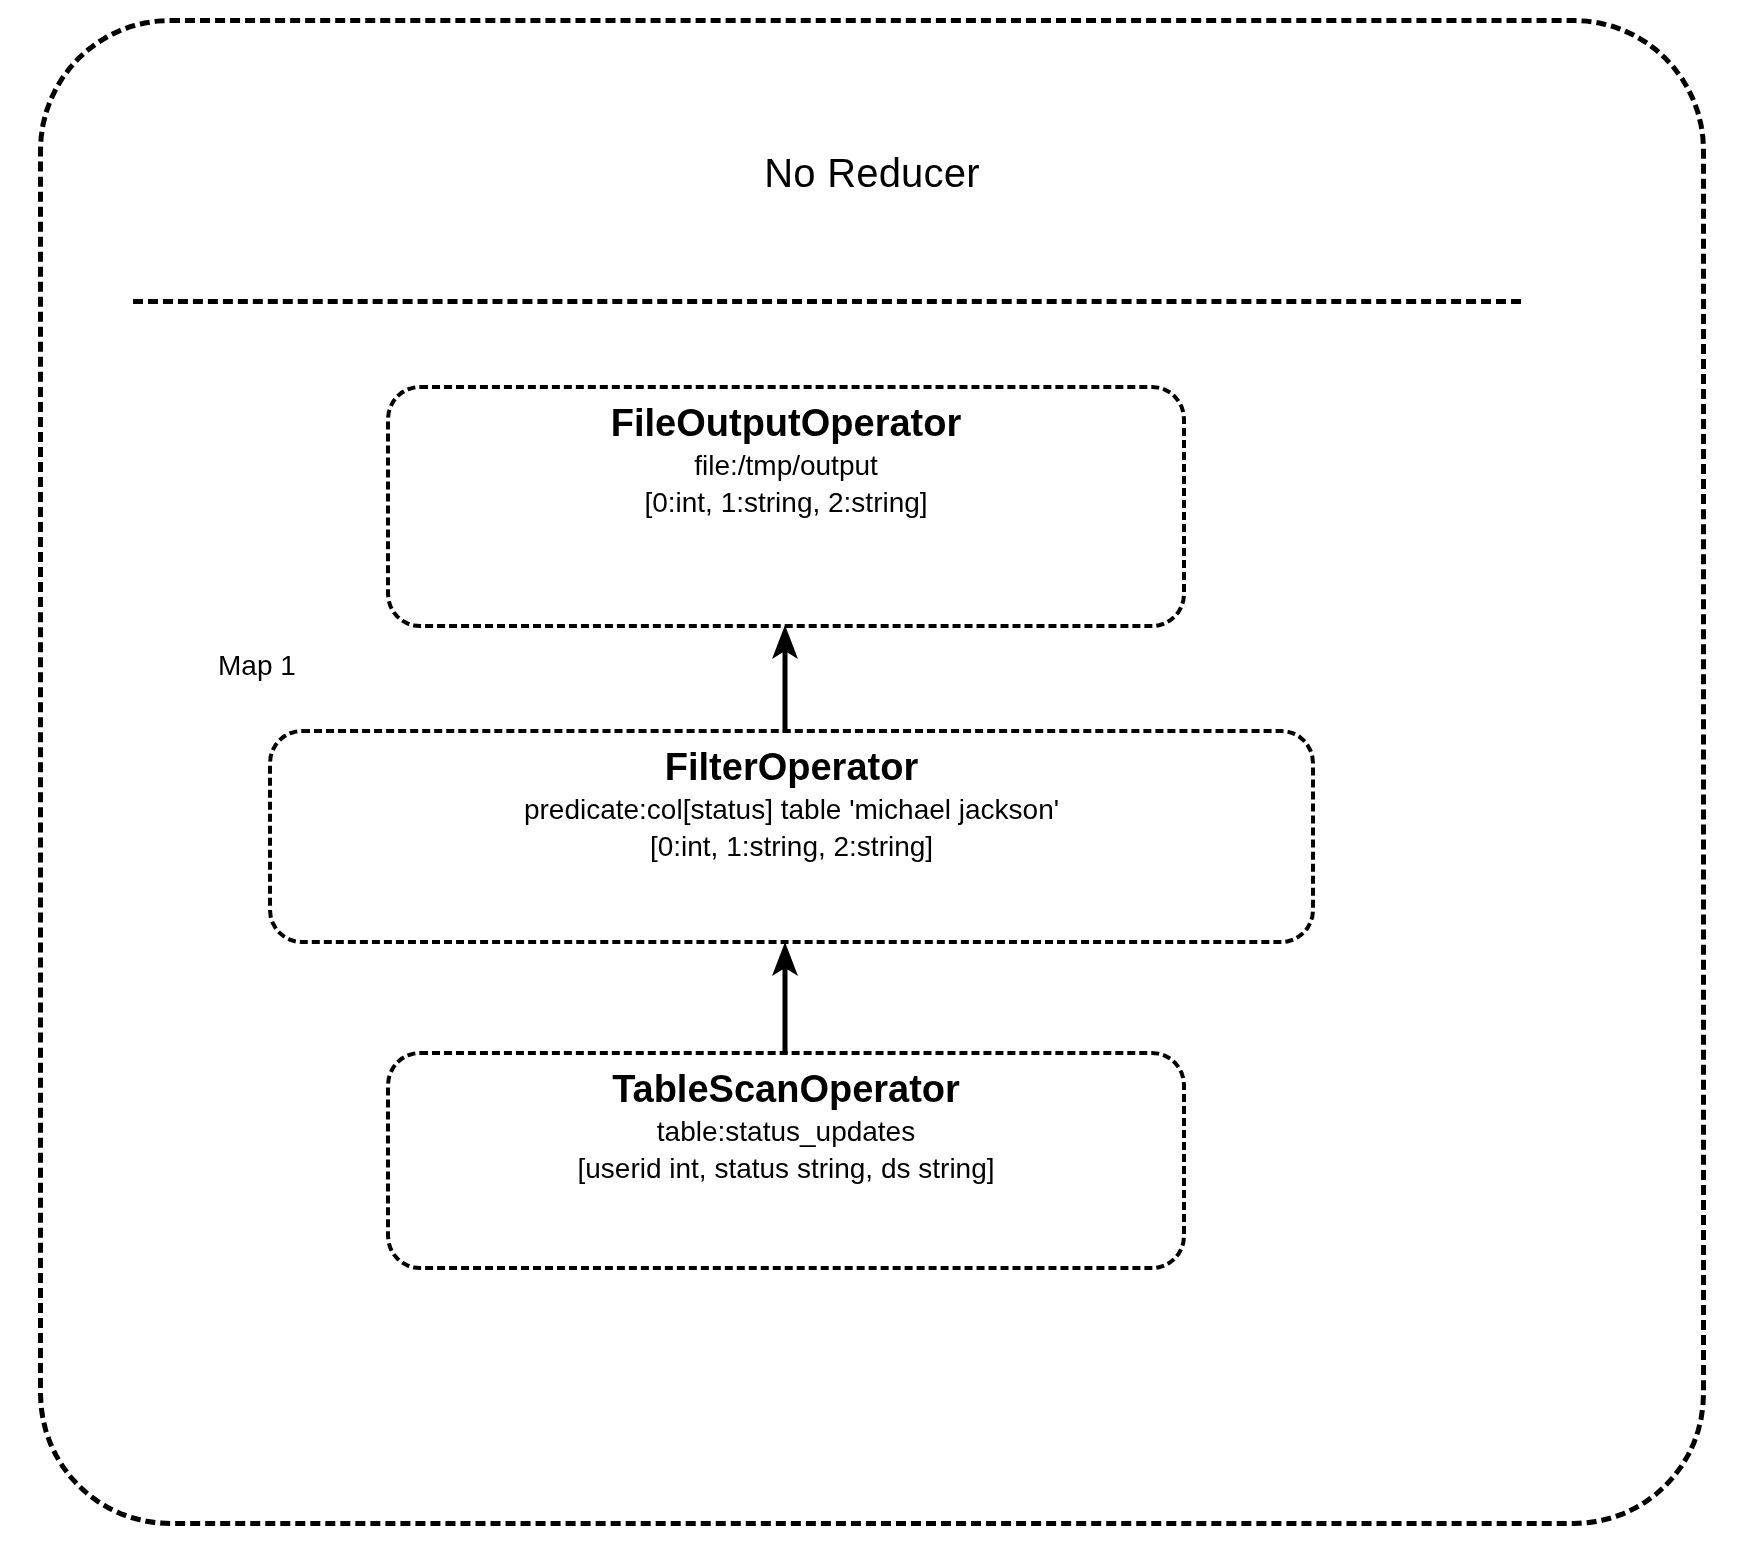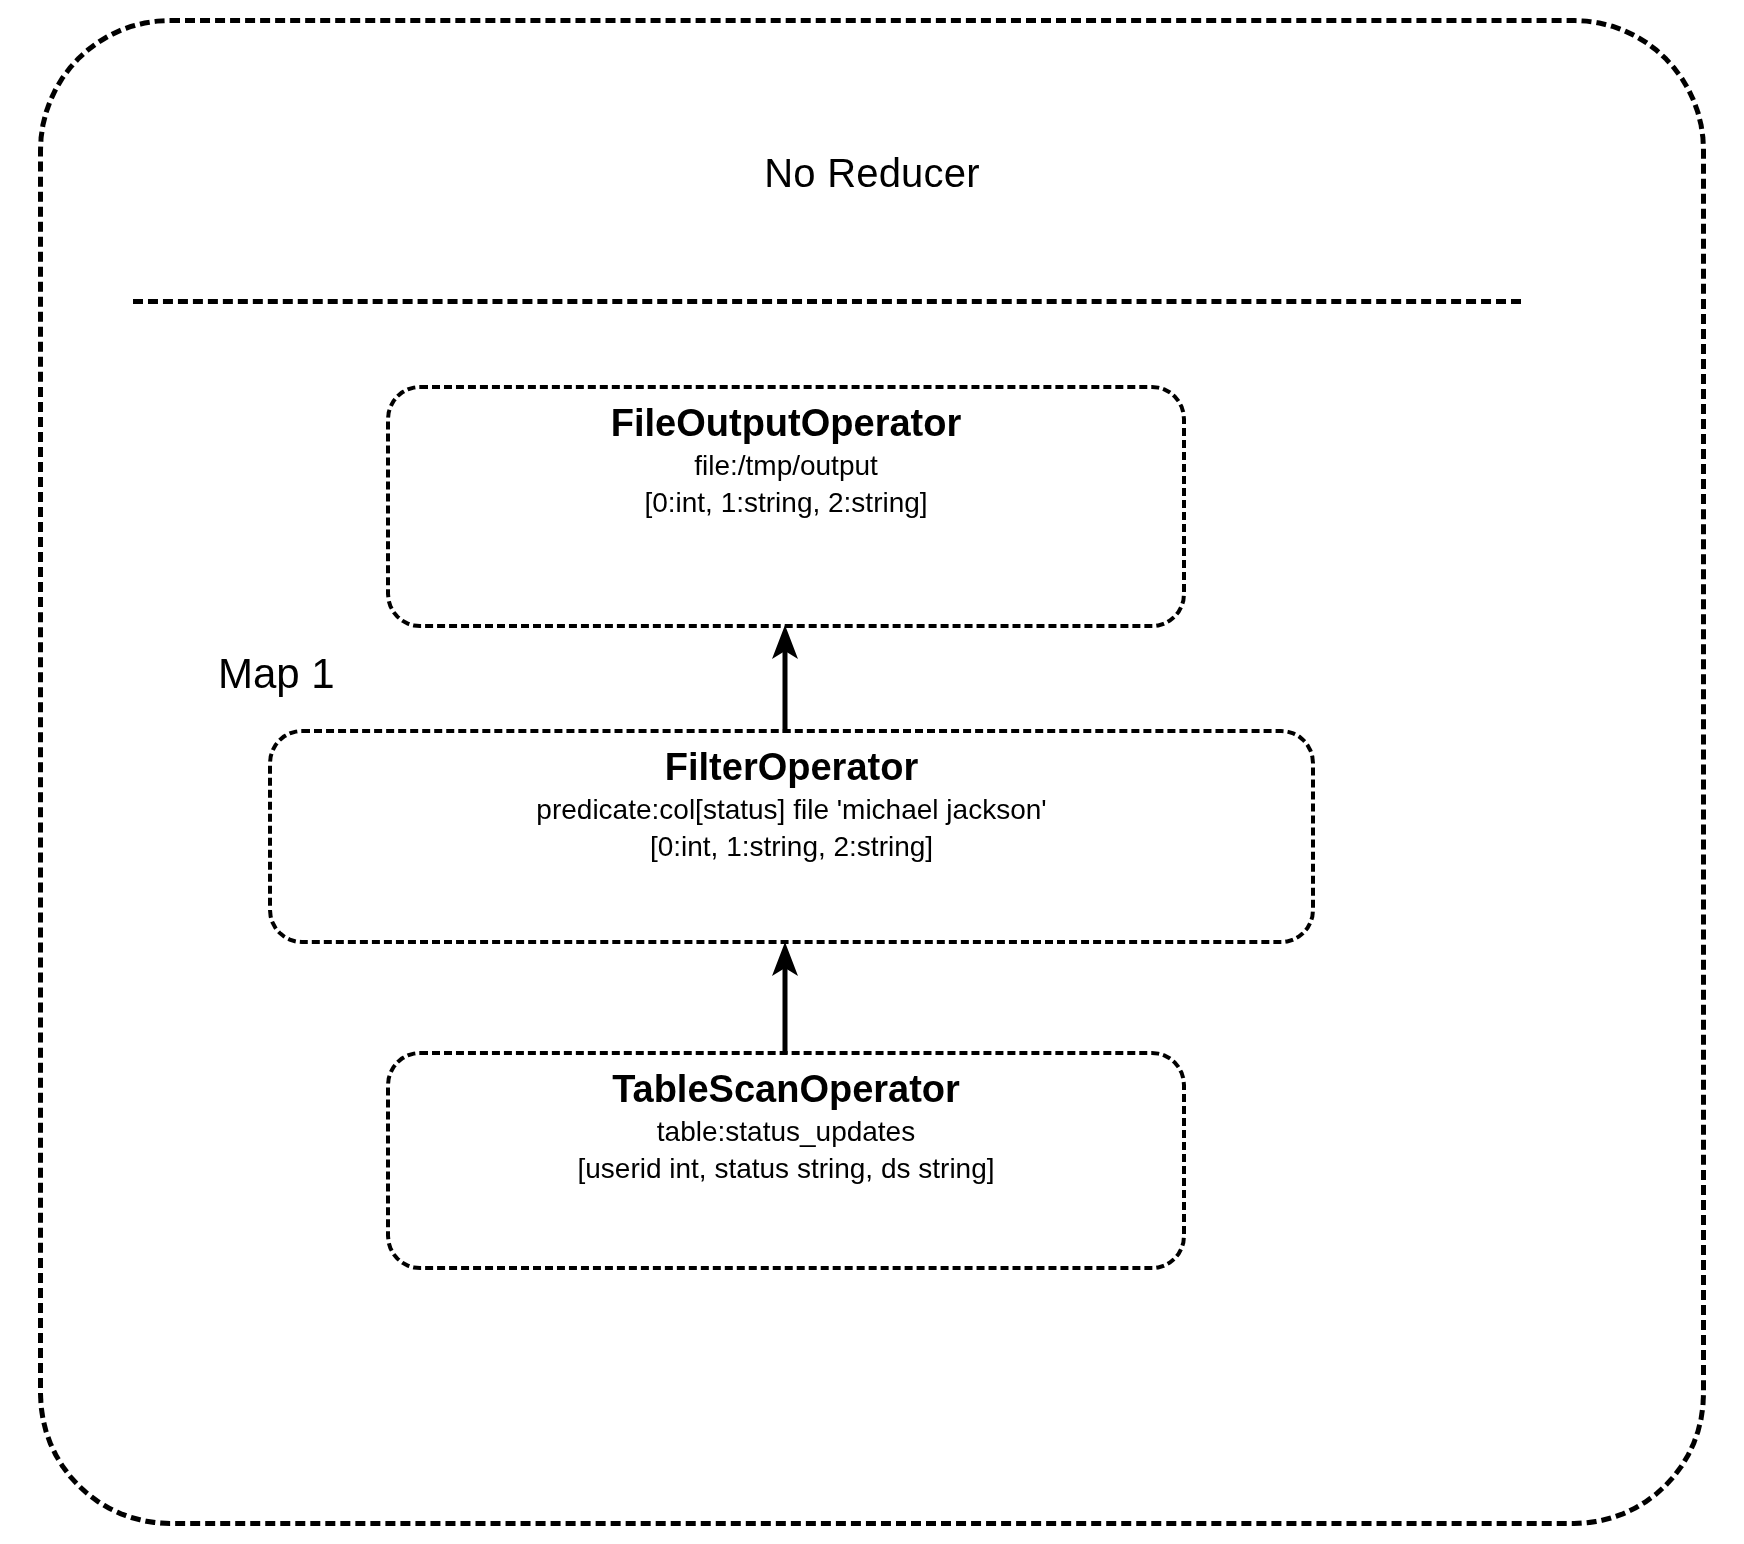--- a/index.html
+++ b/index.html
@@ -99,21 +99,21 @@
     top: 1051px;
     width: 800px;
     height: 219px;
   }
 
   
   .vertex-label {
     position: absolute;
     left: 218px;
     top: 650px;
-    font-size: 42px;
+    font-size: 28px;
     font-weight: 400;
     white-space: nowrap;
   }
 
   
   .edge {
     position: absolute;
     overflow: visible;
   }
   #edge-filter-to-fileoutput {
@@ -149,21 +149,21 @@
 
   <svg class="edge" id="edge-filter-to-fileoutput" viewBox="0 0 50 108">
     <line x1="25" y1="108" x2="25" y2="20" stroke="#000000" stroke-width="5"></line>
     <polygon points="25,0 12,34 25,26 38,34" fill="#000000"></polygon>
   </svg>
 
   <div class="vertex-label">Map 1</div>
 
   <div class="op-node" id="node-filter">
     <div class="op-title">FilterOperator</div>
-    <div class="op-line">predicate:col[status] file 'michael jackson'</div>
+    <div class="op-line">predicate:col[status] table 'michael jackson'</div>
     <div class="op-line">[0:int, 1:string, 2:string]</div>
   </div>
 
   <svg class="edge" id="edge-tablescan-to-filter" viewBox="0 0 50 112">
     <line x1="25" y1="112" x2="25" y2="20" stroke="#000000" stroke-width="5"></line>
     <polygon points="25,0 12,34 25,26 38,34" fill="#000000"></polygon>
   </svg>
 
   <div class="op-node" id="node-tablescan">
     <div class="op-title">TableScanOperator</div>

